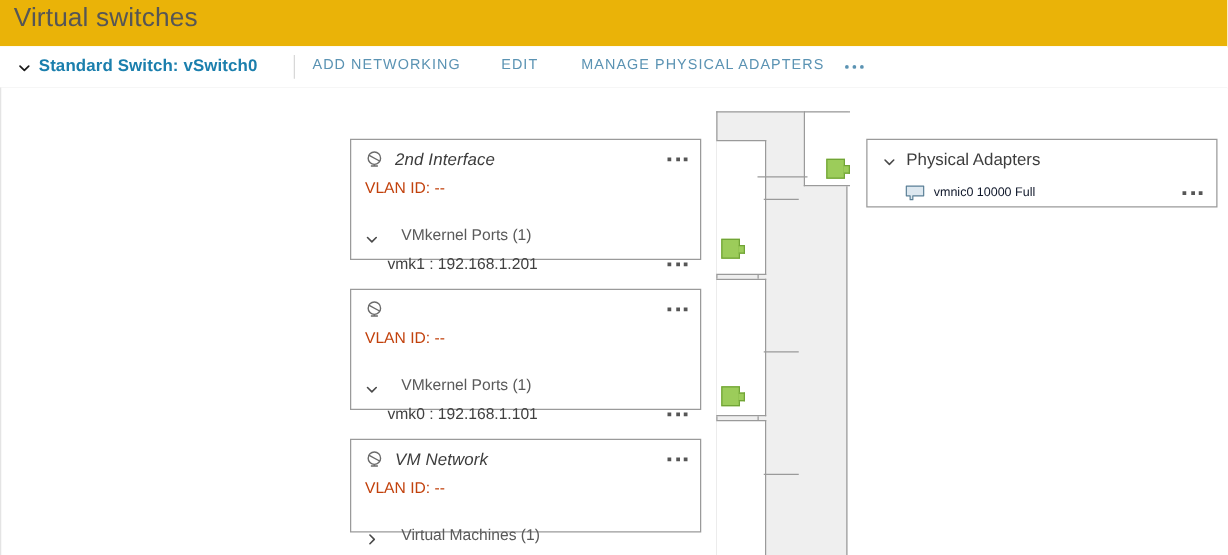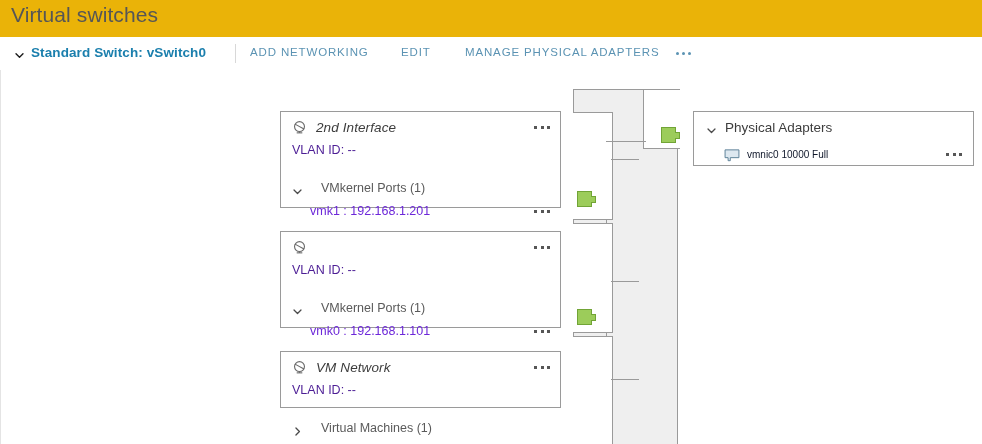--- a/index.html
+++ b/index.html
@@ -114,37 +114,37 @@
     font-size:13.5px;color:#3d3d3d;white-space:nowrap;letter-spacing:.1px;
   }
   .kebab{
     position:absolute;top:0;height:100%;
     display:flex;align-items:center;gap:3.5px;cursor:pointer;
   }
   .kebab i{width:3px;height:3px;background:#565656;display:block;}
   .kebab.k-head{right:10px;}
 
   .vlan{
-    font-size:12.5px;color:#4c1d95;
+    font-size:12.5px;color:#c2410c;
     padding:0 0 0 11px;margin-top:-2px;line-height:20px;
     white-space:nowrap;
   }
   .expander{
     display:flex;align-items:center;gap:18px;
     padding-left:11px;line-height:21px;margin-top:18px;
     cursor:pointer;
   }
   .expander .caret{width:11px;height:11px;display:block;flex:0 0 11px;}
   .expander span{font-size:12.5px;color:#5a5a5a;white-space:nowrap;}
 
   .child-row{
     position:relative;height:24px;display:flex;align-items:center;
     padding-left:29px;
   }
-  .child-row .lbl{font-size:12.5px;color:#6d28d9;white-space:nowrap;}
+  .child-row .lbl{font-size:12.5px;color:#404040;white-space:nowrap;}
   .child-row .kebab{right:10px;}
 
   
   .pa-head{
     display:flex;align-items:center;gap:8px;
     padding-left:12px;height:30px;cursor:pointer;
   }
   .pa-head .caret{width:11px;height:11px;display:block;}
   .pa-head .t{font-size:13.5px;color:#3d3d3d;}
   .pa-row{
@@ -275,21 +275,21 @@
     <div class="child-row">
       <span class="lbl">vmk0 : 192.168.1.101</span>
       <span class="kebab">
         <i></i>
         <i></i>
         <i></i>
       </span>
     </div>
   </div>
 
-  <div class="card" style="left:279px;top:281px;width:281px;height:57px;">
+  <div class="card" style="left:279px;top:281px;width:281px;height:75px;">
     <div class="card-head">
       <span class="pg-icon">
         <svg viewBox="0 0 16 16" width="15" height="15">
           <circle cx="8" cy="7" r="5.3" fill="none" stroke="#6b6b6b" stroke-width="1.2"></circle>
           <path d="M3.2 4.4 L12.8 9.6" stroke="#6b6b6b" stroke-width="1.2" fill="none"></path>
           <path d="M5 13.7 L11 13.7" stroke="#6b6b6b" stroke-width="1.2" fill="none"></path>
           <path d="M8 12.3 L8 13.7" stroke="#6b6b6b" stroke-width="1.2" fill="none"></path>
         </svg>
       </span>
       <span class="card-title">VM Network</span>

